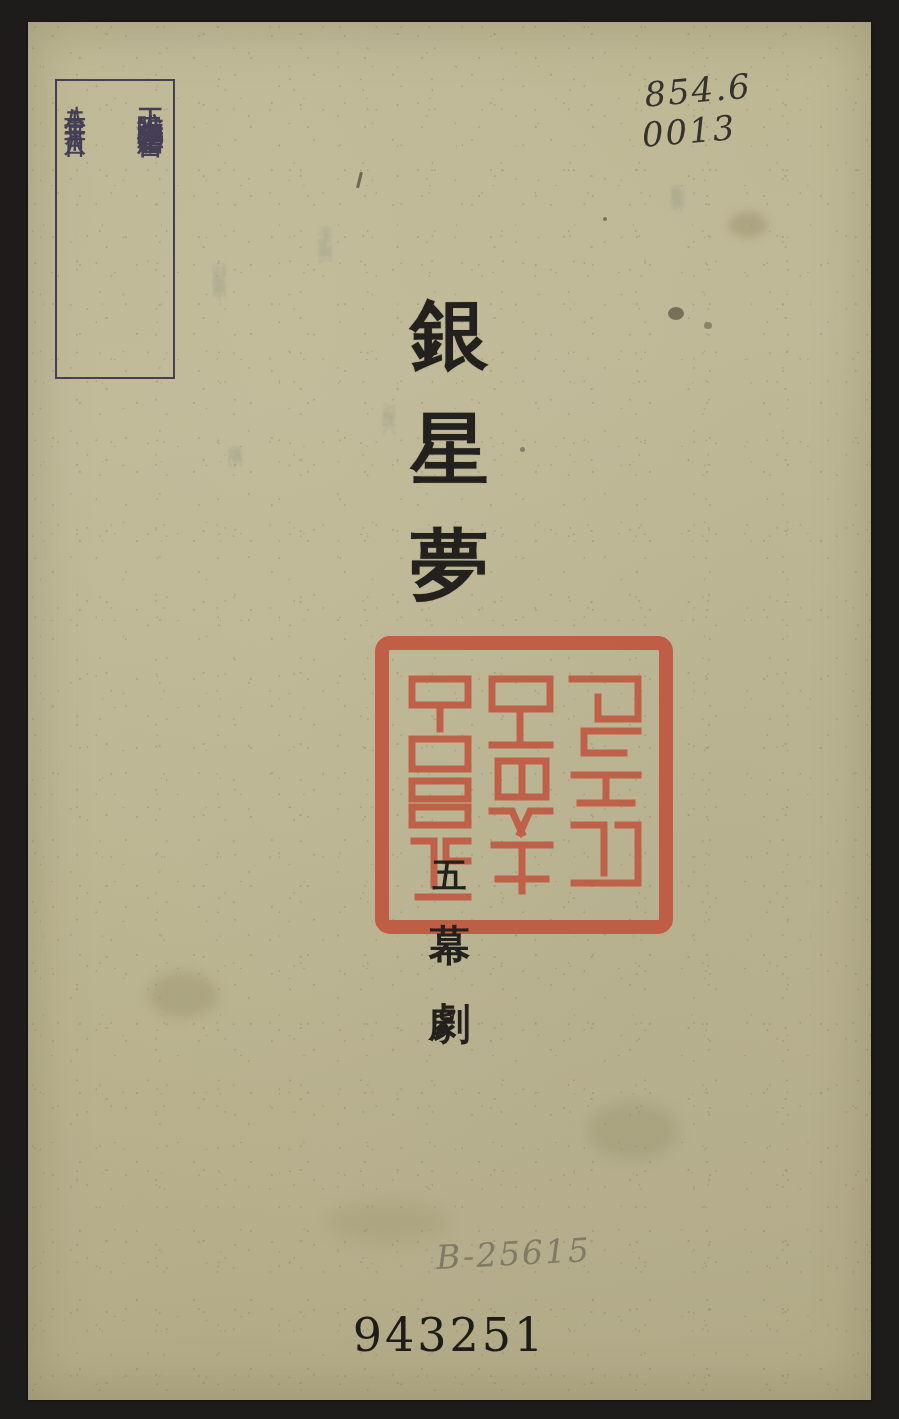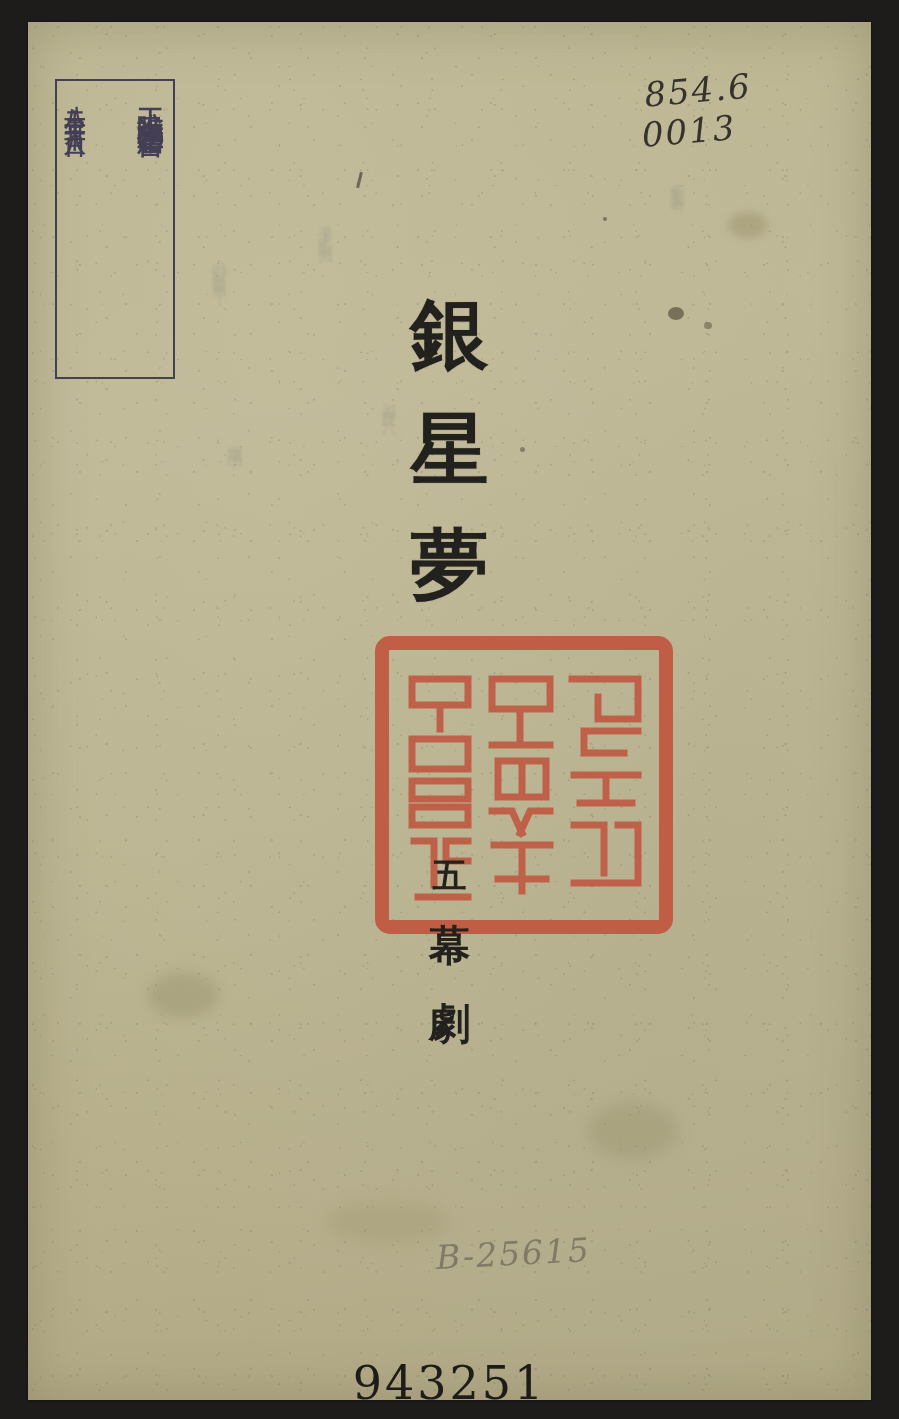--- a/index.html
+++ b/index.html
@@ -196,21 +196,20 @@
     position: absolute;
     left: 0;
     right: 0;
     top: 1286px;
     text-align: center;
     color: #1e1c19;
     font-family: "DejaVu Serif", serif;
     font-size: 46px;
     letter-spacing: 3px;
     font-weight: 400;
-    margin-top: 48px;
   }
 
   
   .fleck {
     position: absolute;
     background: #4a453a;
     pointer-events: none;
   }
 </style>
 </head>

